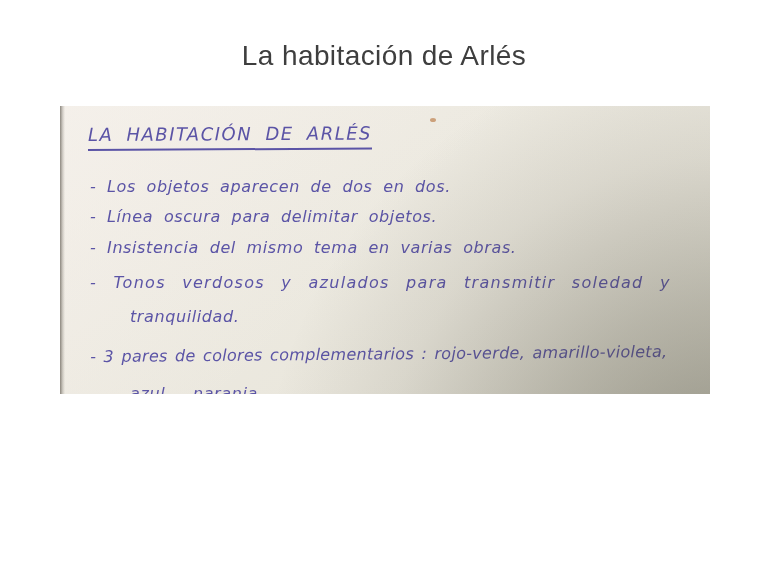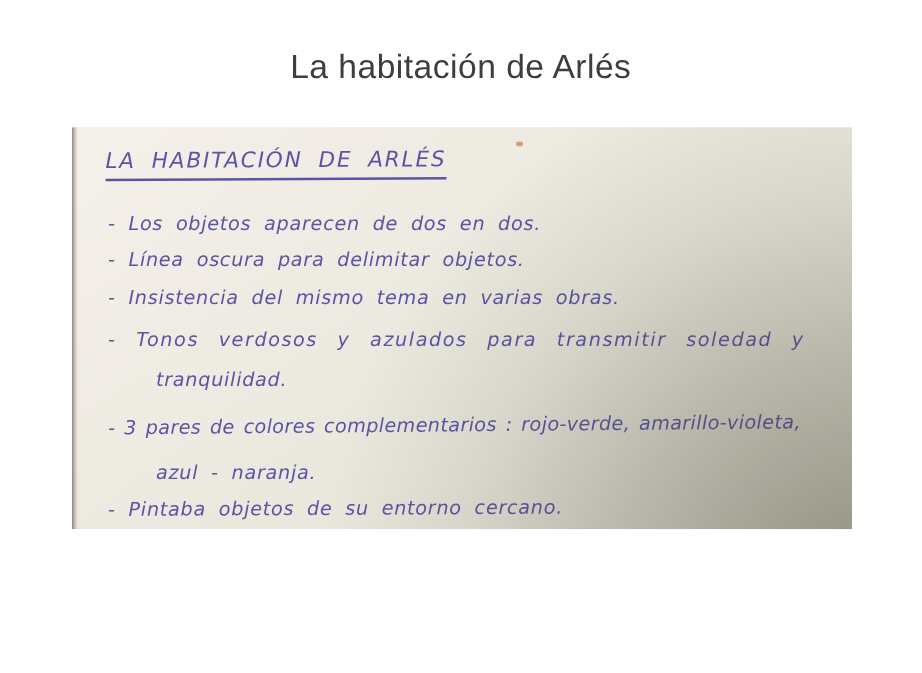--- a/index.html
+++ b/index.html
@@ -1,19 +1,19 @@
 <!DOCTYPE html>
 <html><head>
 <meta charset="utf-8">
 <style>
   html, body { margin: 0; padding: 0; background: #ffffff; }
   .slide {
     position: relative;
     width: 768px;
-    height: 441px;
+    height: 394px;
     background: #ffffff;
     overflow: hidden;
     font-family: "Liberation Sans", sans-serif;
   }
   .slide-title {
     position: absolute;
     top: 40px;
     left: 0;
     width: 768px;
     margin: 0;

